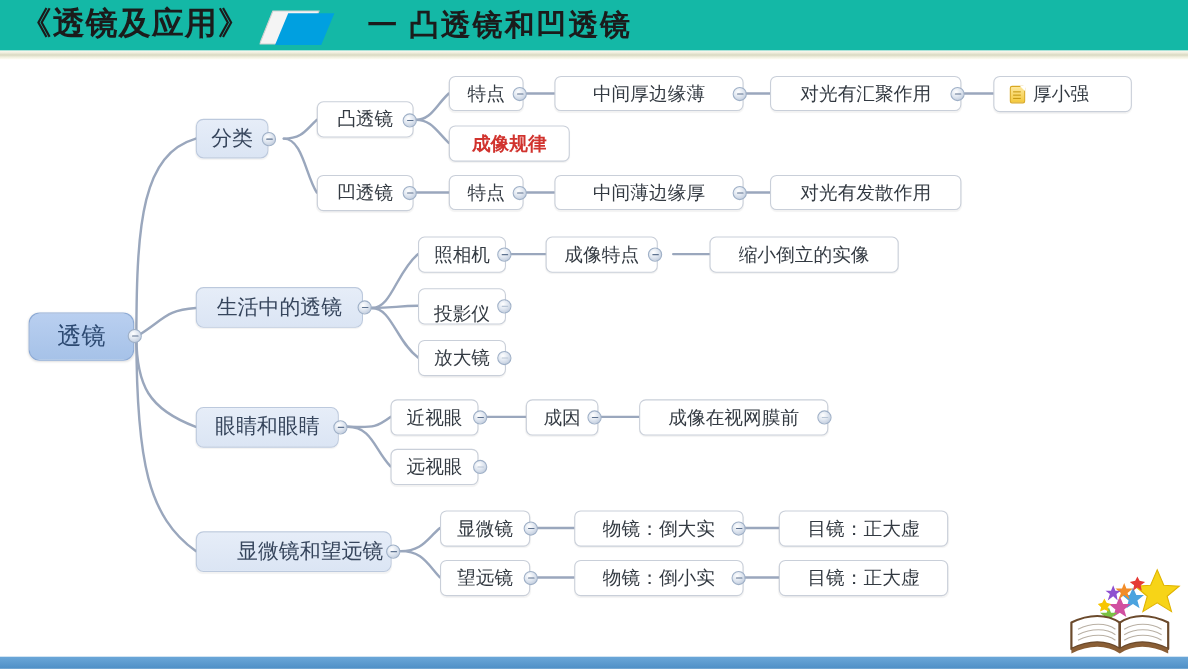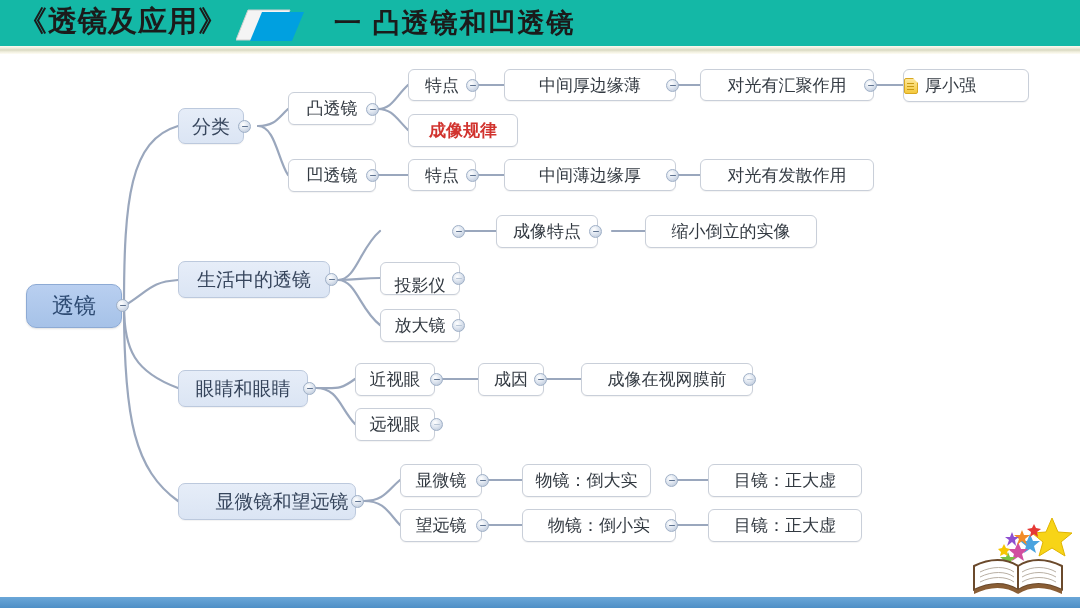--- a/index.html
+++ b/index.html
@@ -23,21 +23,21 @@
     letter-spacing:1px;white-space:nowrap;
     font-family:"Liberation Serif","DejaVu Serif",serif;
   }
   .header-icon{
     position:absolute;left:236px;top:8px;width:96px;height:34px;
   }
   .header-sub{
     position:absolute;left:334px;top:5px;
     font-size:27px;font-weight:bold;color:#1b1b1b;
     letter-spacing:2px;white-space:nowrap;
-    font-family:Liberation Sans, sans-serif;
+    font-family:Liberation Serif, serif;
   }
   .header-rule{
     position:absolute;left:0;top:46px;width:1080px;height:8px;
     background:linear-gradient(to bottom,
       #fdfaf0 0%,#efeedd 25%,#d9d9c2 50%,#efeedd 72%,#fffdf4 100%);
     z-index:5;
   }
 
   
   .bottom-bar{
@@ -209,21 +209,21 @@
   <div class="node" style="left:504px;top:69px;width:172px;height:32px;">
     <span class="txt">中间厚边缘薄</span>
   </div>
   <div class="toggle" style="left:666px;top:79px;"></div>
 
   <div class="node" style="left:700px;top:69px;width:174px;height:32px;">
     <span class="txt">对光有汇聚作用</span>
   </div>
   <div class="toggle" style="left:864px;top:79px;"></div>
 
-  <div class="node" style="left:903px;top:69px;width:126px;height:33px;justify-content:flex-start;padding-left:0;">
+  <div class="node" style="left:903px;top:69px;width:126px;height:33px;justify-content:flex-start;padding-left:14px;">
     <span class="note-icon">
       <span class="pg"></span>
       <span class="ln" style="top:5px;"></span>
       <span class="ln" style="top:8px;"></span>
       <span class="ln" style="top:11px;"></span>
     </span>
     <span class="txt">厚小强</span>
   </div>
 
   <div class="node red" style="left:408px;top:114px;width:110px;height:33px;">
@@ -247,20 +247,23 @@
 
   <div class="node" style="left:700px;top:159px;width:174px;height:32px;">
     <span class="txt">对光有发散作用</span>
   </div>
 
   <div class="node lvl1" style="left:178px;top:261px;width:152px;height:37px;">
     <span class="txt">生活中的透镜</span>
   </div>
   <div class="toggle" style="left:325px;top:273px;"></div>
 
+  <div class="node" style="left:380px;top:215px;width:80px;height:33px;">
+    <span class="txt">照相机</span>
+  </div>
   <div class="toggle" style="left:452px;top:225px;"></div>
 
   <div class="node" style="left:496px;top:215px;width:102px;height:33px;">
     <span class="txt">成像特点</span>
   </div>
   <div class="toggle" style="left:589px;top:225px;"></div>
 
   <div class="node" style="left:645px;top:215px;width:172px;height:33px;">
     <span class="txt">缩小倒立的实像</span>
   </div>
@@ -303,21 +306,21 @@
   <div class="node lvl1" style="left:178px;top:483px;width:178px;height:37px;padding-left:40px;">
     <span class="txt">显微镜和望远镜</span>
   </div>
   <div class="toggle" style="left:351px;top:495px;"></div>
 
   <div class="node" style="left:400px;top:464px;width:82px;height:33px;">
     <span class="txt">显微镜</span>
   </div>
   <div class="toggle" style="left:476px;top:474px;"></div>
 
-  <div class="node" style="left:522px;top:464px;width:129px;height:33px;">
+  <div class="node" style="left:522px;top:464px;width:154px;height:33px;">
     <span class="txt">物镜：倒大实</span>
   </div>
   <div class="toggle" style="left:665px;top:474px;"></div>
 
   <div class="node" style="left:708px;top:464px;width:154px;height:33px;">
     <span class="txt">目镜：正大虚</span>
   </div>
 
   <div class="node" style="left:400px;top:509px;width:82px;height:33px;">
     <span class="txt">望远镜</span>

